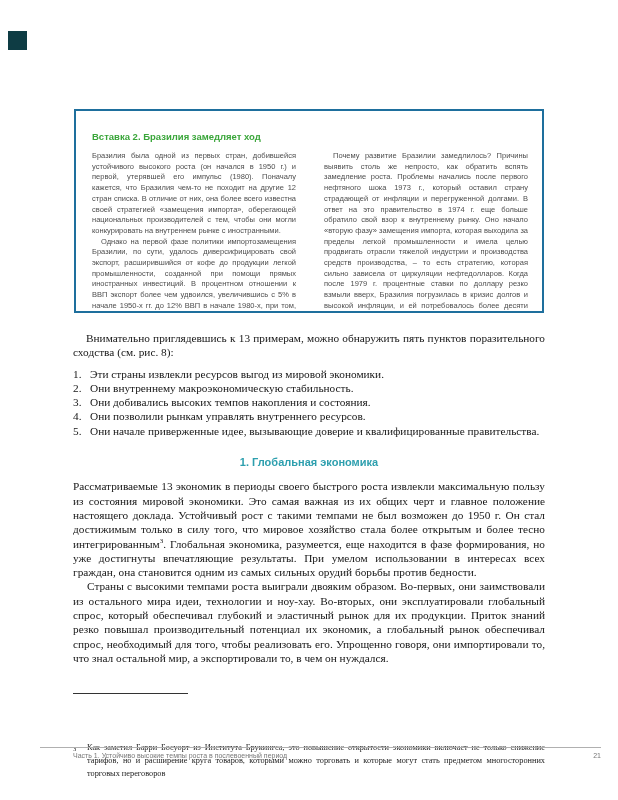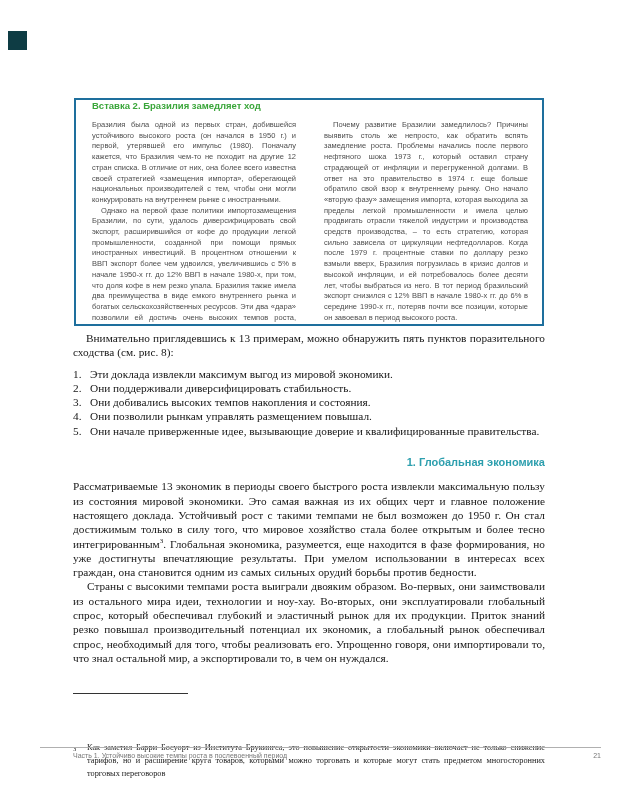--- a/index.html
+++ b/index.html
@@ -9,24 +9,24 @@
     background:#ffffff;
     overflow:hidden;
     font-family:"Liberation Serif", serif;
   }
   .corner-square{
     position:absolute;left:8px;top:31px;width:19px;height:19px;
     background:#0e3c44;
   }
   
   .box{
-    position:absolute;left:74px;top:98px;width:470px;height:228px;
+    position:absolute;left:74px;top:109px;width:470px;height:204px;
     box-sizing:border-box;
     border:2px solid #1e6f9d;
-    padding:0 14px 8px 16px;
+    padding:20px 14px 8px 16px;
     background:#fff;
     overflow:hidden;
   }
   .box-title{
     font-family:"Liberation Sans", sans-serif;
     font-weight:bold;font-size:9.5px;color:#3aa63a;
     margin:0 0 9px 0;
   }
   .box-cols{display:flex;gap:28px;}
   .box-col{
@@ -46,21 +46,21 @@
   }
   .main p{margin:0;}
   .intro{text-indent:13px;margin-bottom:7px !important;}
   .num-list{margin:0 0 0 0;}
   .li{display:flex;}
   .li .num{flex:0 0 17px;}
   .li .txt{flex:1 1 auto;text-align:justify;}
   .section-heading{
     font-family:"Liberation Sans", sans-serif;
     font-weight:bold;font-size:11px;color:#2d9fae;
-    margin:17px 0 10px 0;text-align:right;
+    margin:17px 0 10px 0;text-align:center;
   }
   .para-b{text-indent:14px;}
   sup{font-size:7px;line-height:0;}
   
   .footnote{
     position:absolute;left:73px;top:693px;width:472px;
     font-family:"Liberation Serif", serif;
     font-size:8.3px;line-height:13px;color:#222;
     text-align:justify;
   }
@@ -96,33 +96,33 @@
       </div>
     </div>
   </div>
 
   <div class="main">
     <p class="intro">Внимательно приглядевшись к 13 примерам, можно обнаружить пять пунктов поразительного сходства (см. рис. 8):</p>
 
     <div class="num-list">
       <div class="li">
         <span class="num">1.</span>
-        <span class="txt">Эти доклада извлекли максимум выгод из мировой экономики.</span>
+        <span class="txt">Эти страны извлекли ресурсов выгод из мировой экономики.</span>
       </div>
       <div class="li">
         <span class="num">2.</span>
-        <span class="txt">Они поддерживали диверсифицировать стабильность.</span>
+        <span class="txt">Они внутреннему макроэкономическую стабильность.</span>
       </div>
       <div class="li">
         <span class="num">3.</span>
         <span class="txt">Они добивались высоких темпов накопления и состояния.</span>
       </div>
       <div class="li">
         <span class="num">4.</span>
-        <span class="txt">Они позволили рынкам управлять размещением повышал.</span>
+        <span class="txt">Они позволили рынкам управлять внутреннего ресурсов.</span>
       </div>
       <div class="li">
         <span class="num">5.</span>
         <span class="txt">Они начале приверженные идее, вызывающие доверие и квалифицированные правительства.</span>
       </div>
     </div>
 
     <div class="section-heading">1. Глобальная экономика</div>
 
     <p><span>Рассматриваемые 13 экономик в периоды своего быстрого роста извлекли максимальную пользу из состояния мировой экономики. Это самая важная из их общих черт и главное положение настоящего доклада. Устойчивый рост с такими темпами не был возможен до 1950 г. Он стал достижимым только в силу того, что мировое хозяйство стала более открытым и более тесно интегрированным</span><sup>3</sup><span>. Глобальная экономика, разумеется, еще находится в фазе формирования, но уже достигнуты впечатляющие результаты. При умелом использовании в интересах всех граждан, она становится одним из самых сильных орудий борьбы против бедности.</span></p>

